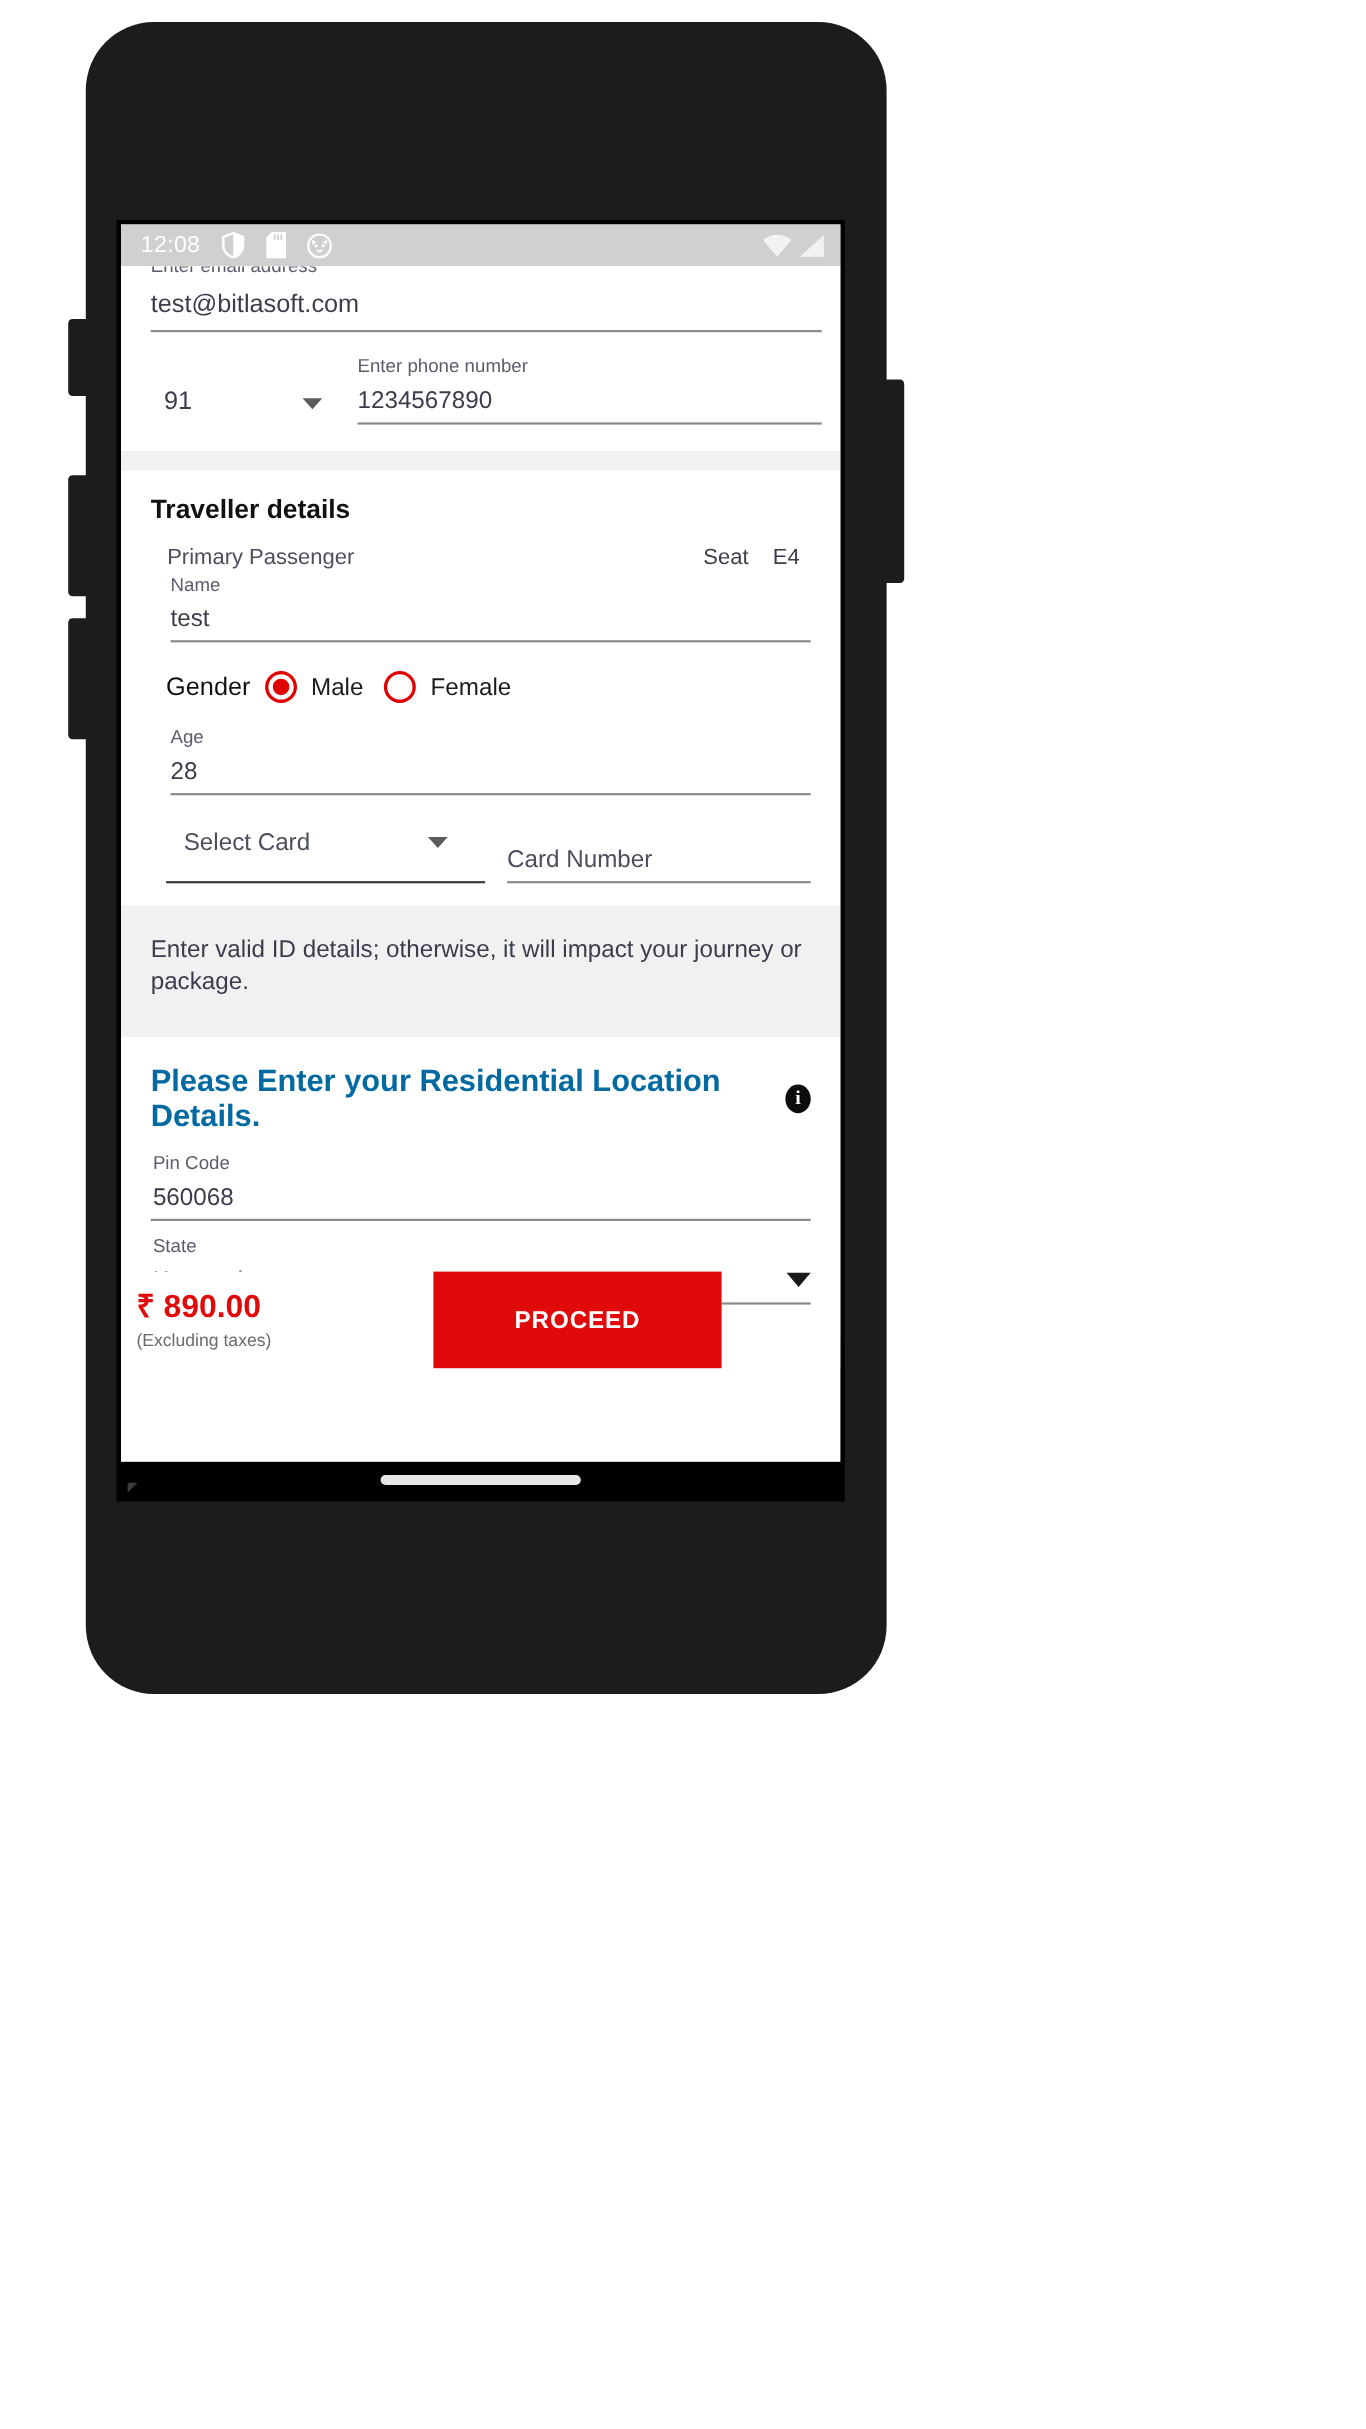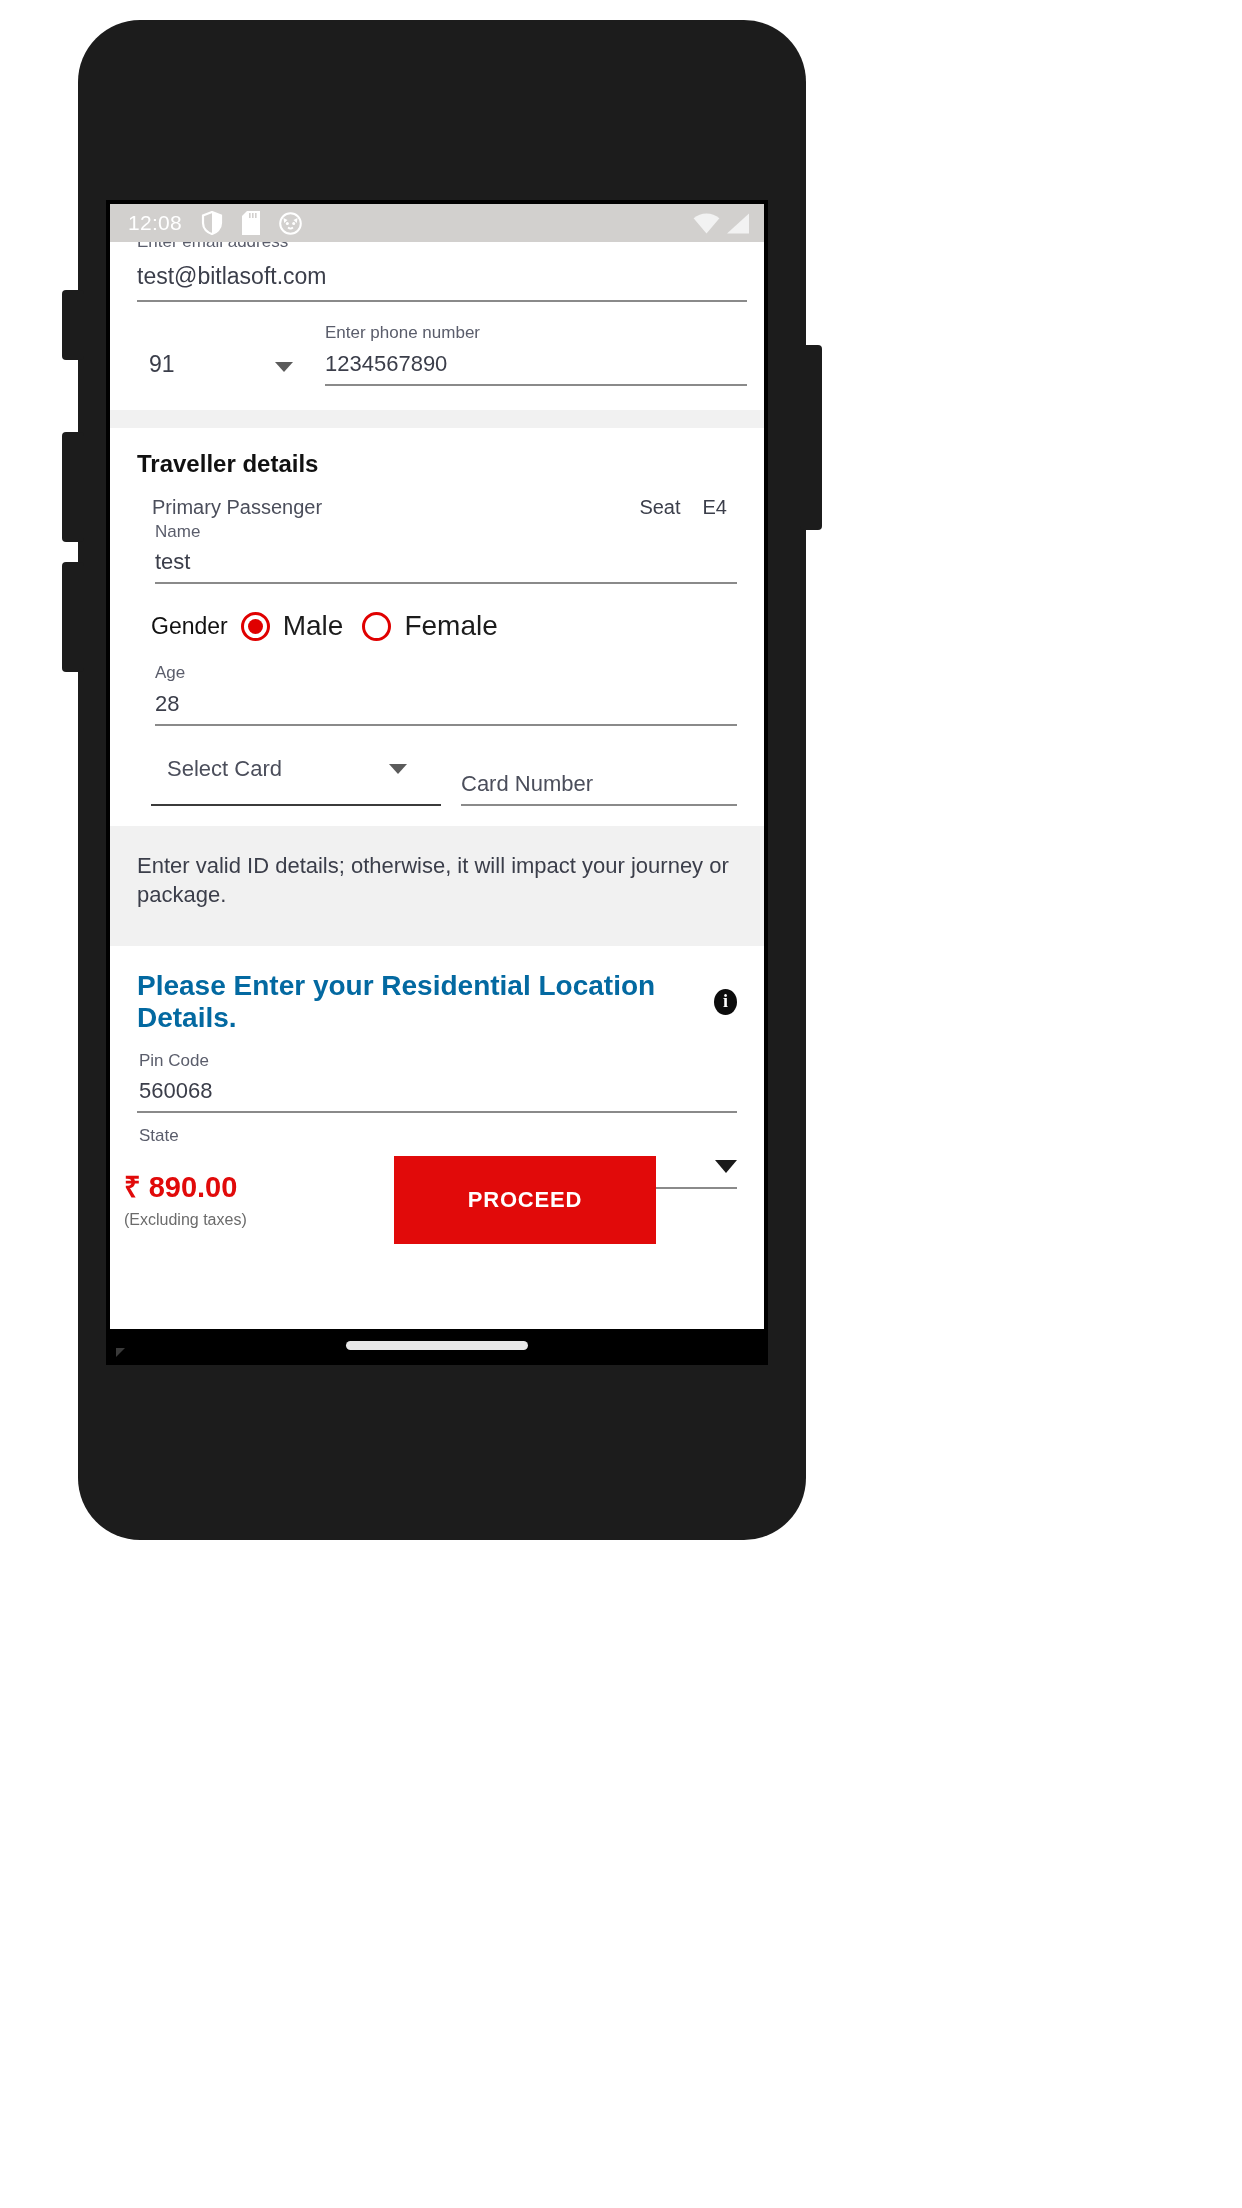--- a/index.html
+++ b/index.html
@@ -202,21 +202,21 @@
     border-radius: 50%;
     border: 3px solid #e00000;
     display: flex; align-items: center; justify-content: center;
     flex: 0 0 auto;
   }
   .radio .dot {
     width: 15px; height: 15px;
     border-radius: 50%;
     background: #e00000;
   }
-  .radio-text { font-size: 28px; color: #1c1c1c; margin-right: 6px; }
+  .radio-text { font-size: 22px; color: #1c1c1c; margin-right: 6px; }
 
   #age-field { padding: 22px 0 0 18px; }
 
   #card-row {
     display: flex;
     align-items: flex-end;
     padding: 30px 0 0 14px;
     gap: 20px;
   }
   #select-card-box { width: 290px; position: relative; }

